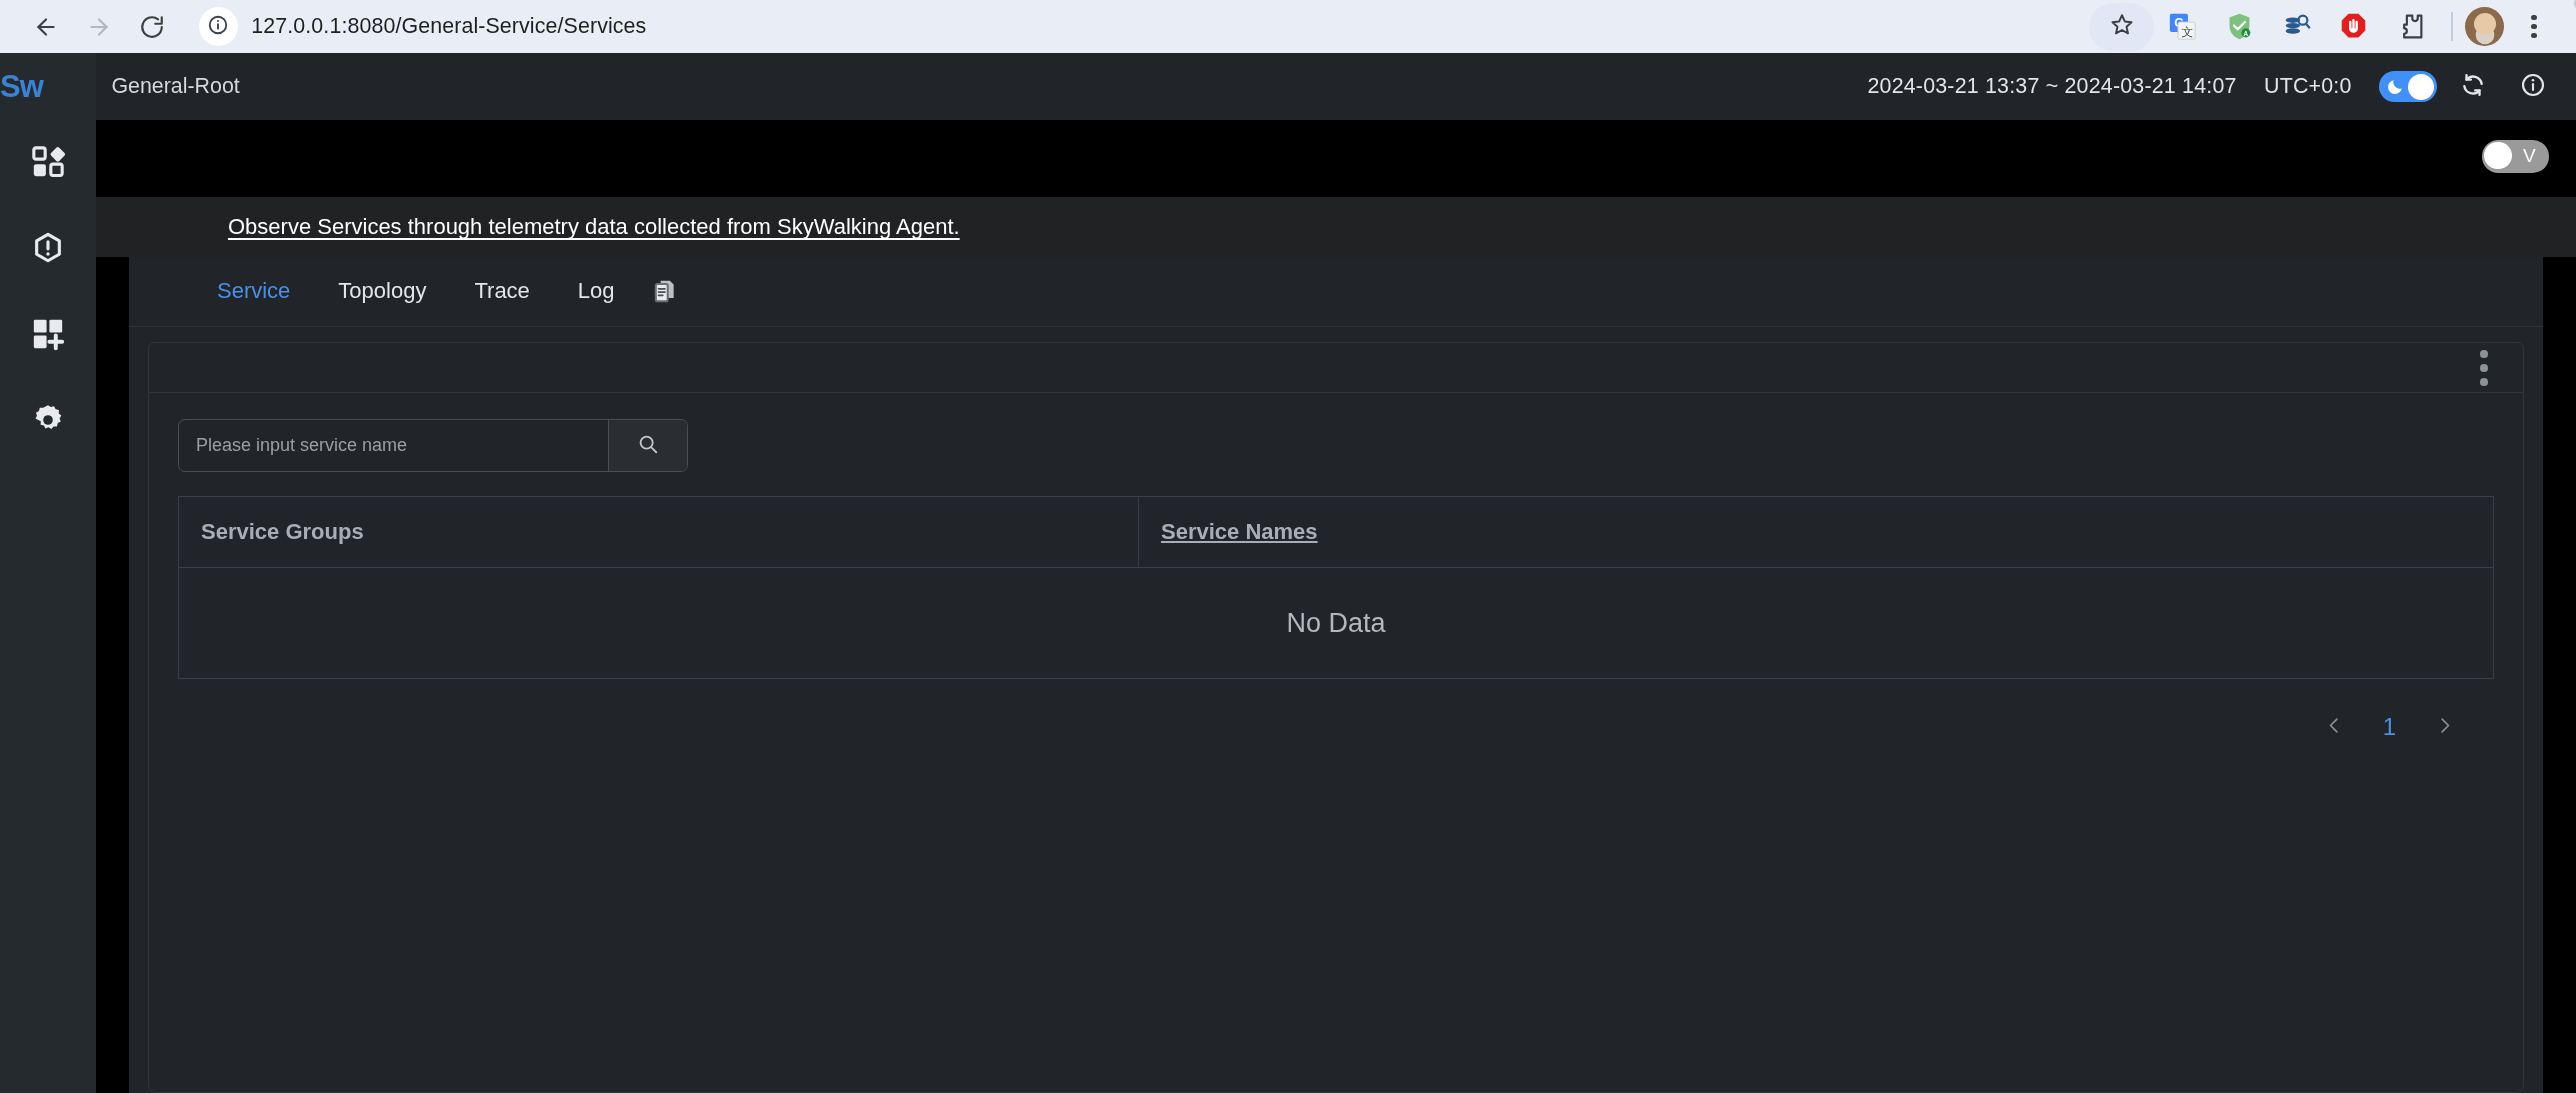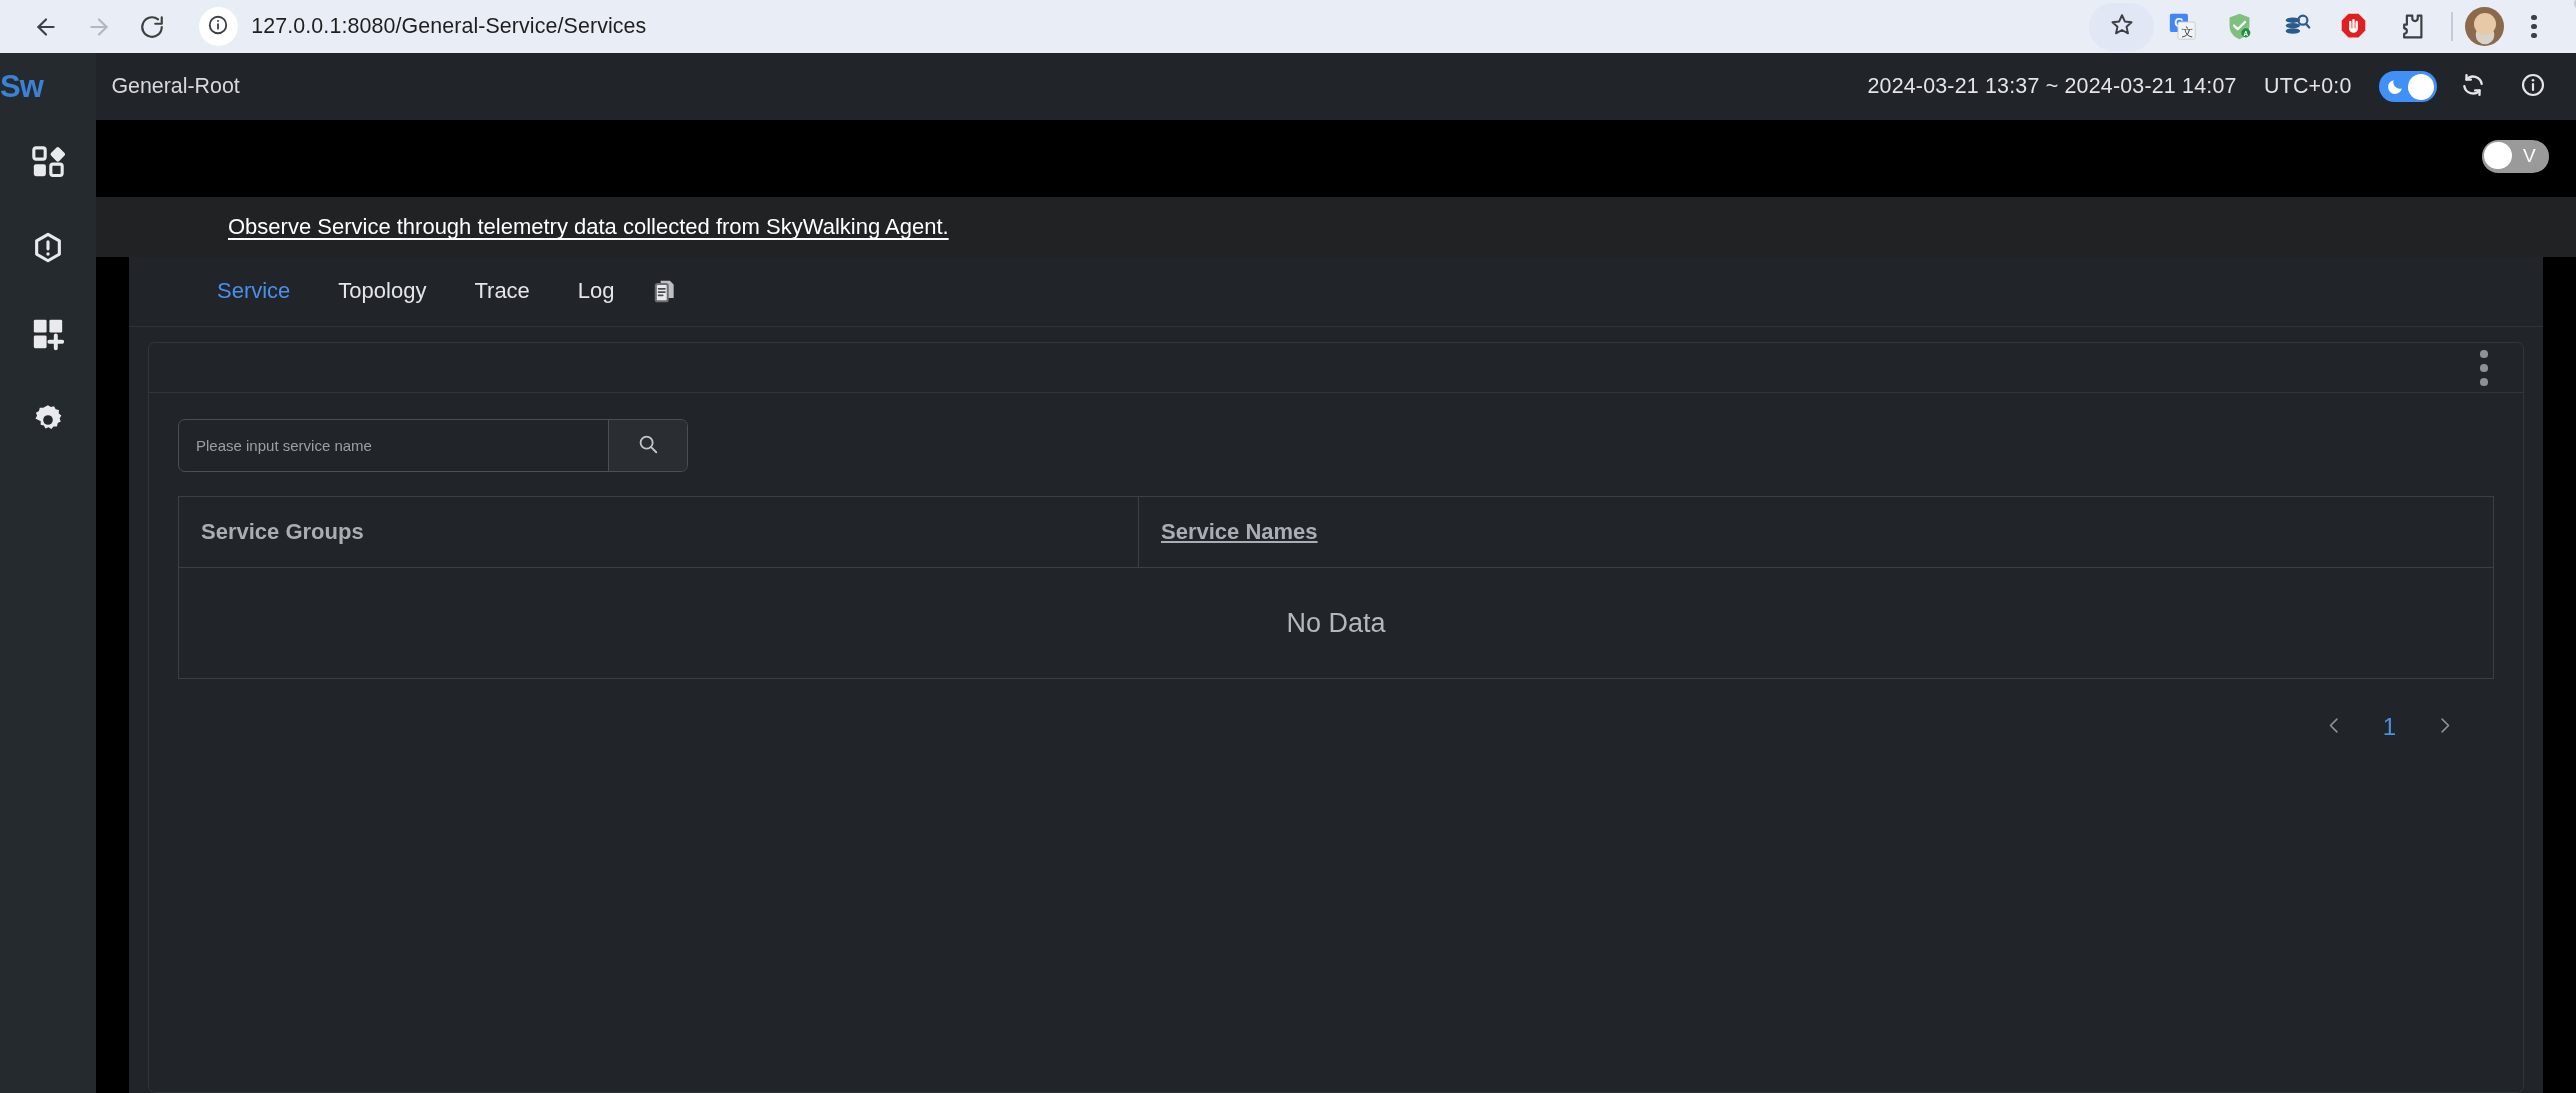--- a/index.html
+++ b/index.html
@@ -235,21 +235,21 @@
 
   .search-row { display: flex; margin-bottom: 24px; }
   .search-box {
     display: flex; align-items: stretch;
     border: 1.7px solid #4a4f54; border-radius: 6.9px;
     height: 53px; width: 510px;
     overflow: hidden;
   }
   .search-input {
     flex: 1 1 auto; background: transparent; border: none; outline: none;
-    font-size: 15px; color: #e5e5e5;
+    font-size: 18px; color: #e5e5e5;
     padding: 0 17px;
     font-family: "Liberation Sans", sans-serif;
   }
   .search-input::placeholder { color: #9b9fa4; }
   .search-btn {
     width: 79px; flex: none;
     border-left: 1.7px solid #4a4f54;
     background: #2a2e33;
     display: flex; align-items: center; justify-content: center;
   }
@@ -481,21 +481,21 @@
 
     <div class="subbar">
       <div class="v-toggle">
         <span class="knob"></span>
         <span class="lbl">V</span>
       </div>
     </div>
 
     <div class="banner-wrap">
       <div class="banner">
-        <a href="#">Observe Service through telemetry data collected from SkyWalking Agent.</a>
+        <a href="#">Observe Services through telemetry data collected from SkyWalking Agent.</a>
       </div>
     </div>
 
     <div class="content-wrap">
       <div class="content">
 
         <div class="tabs">
           <div class="tab active">Service</div>
           <div class="tab">Topology</div>
           <div class="tab">Trace</div>

